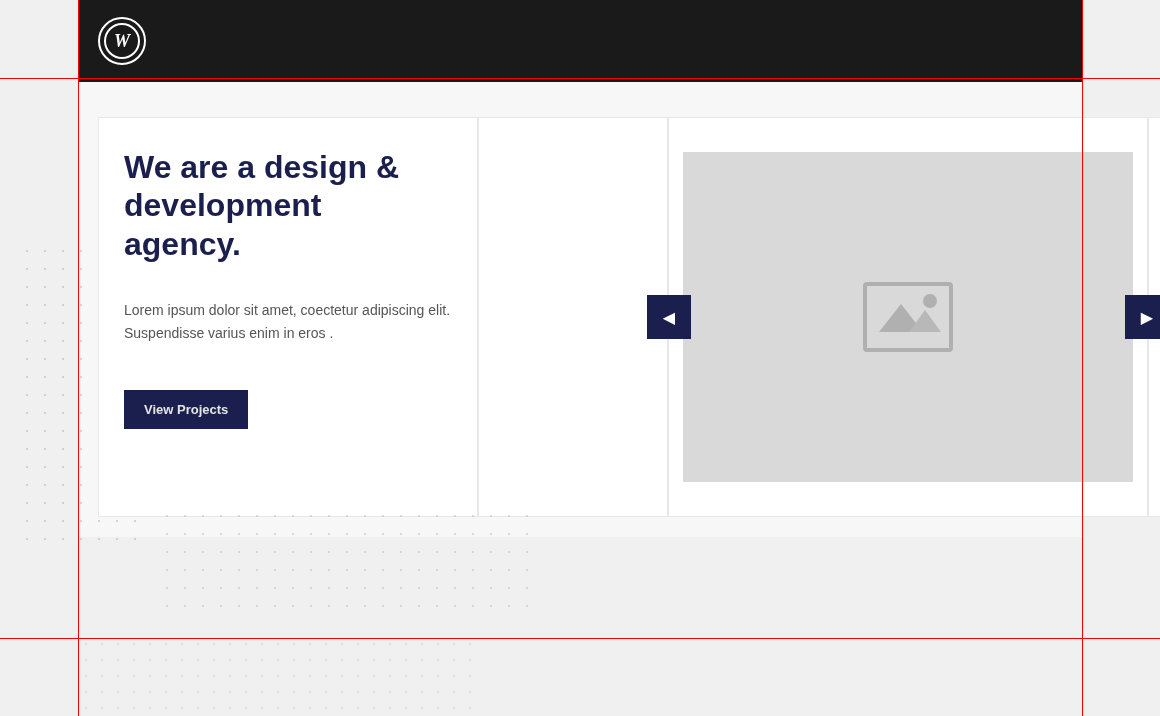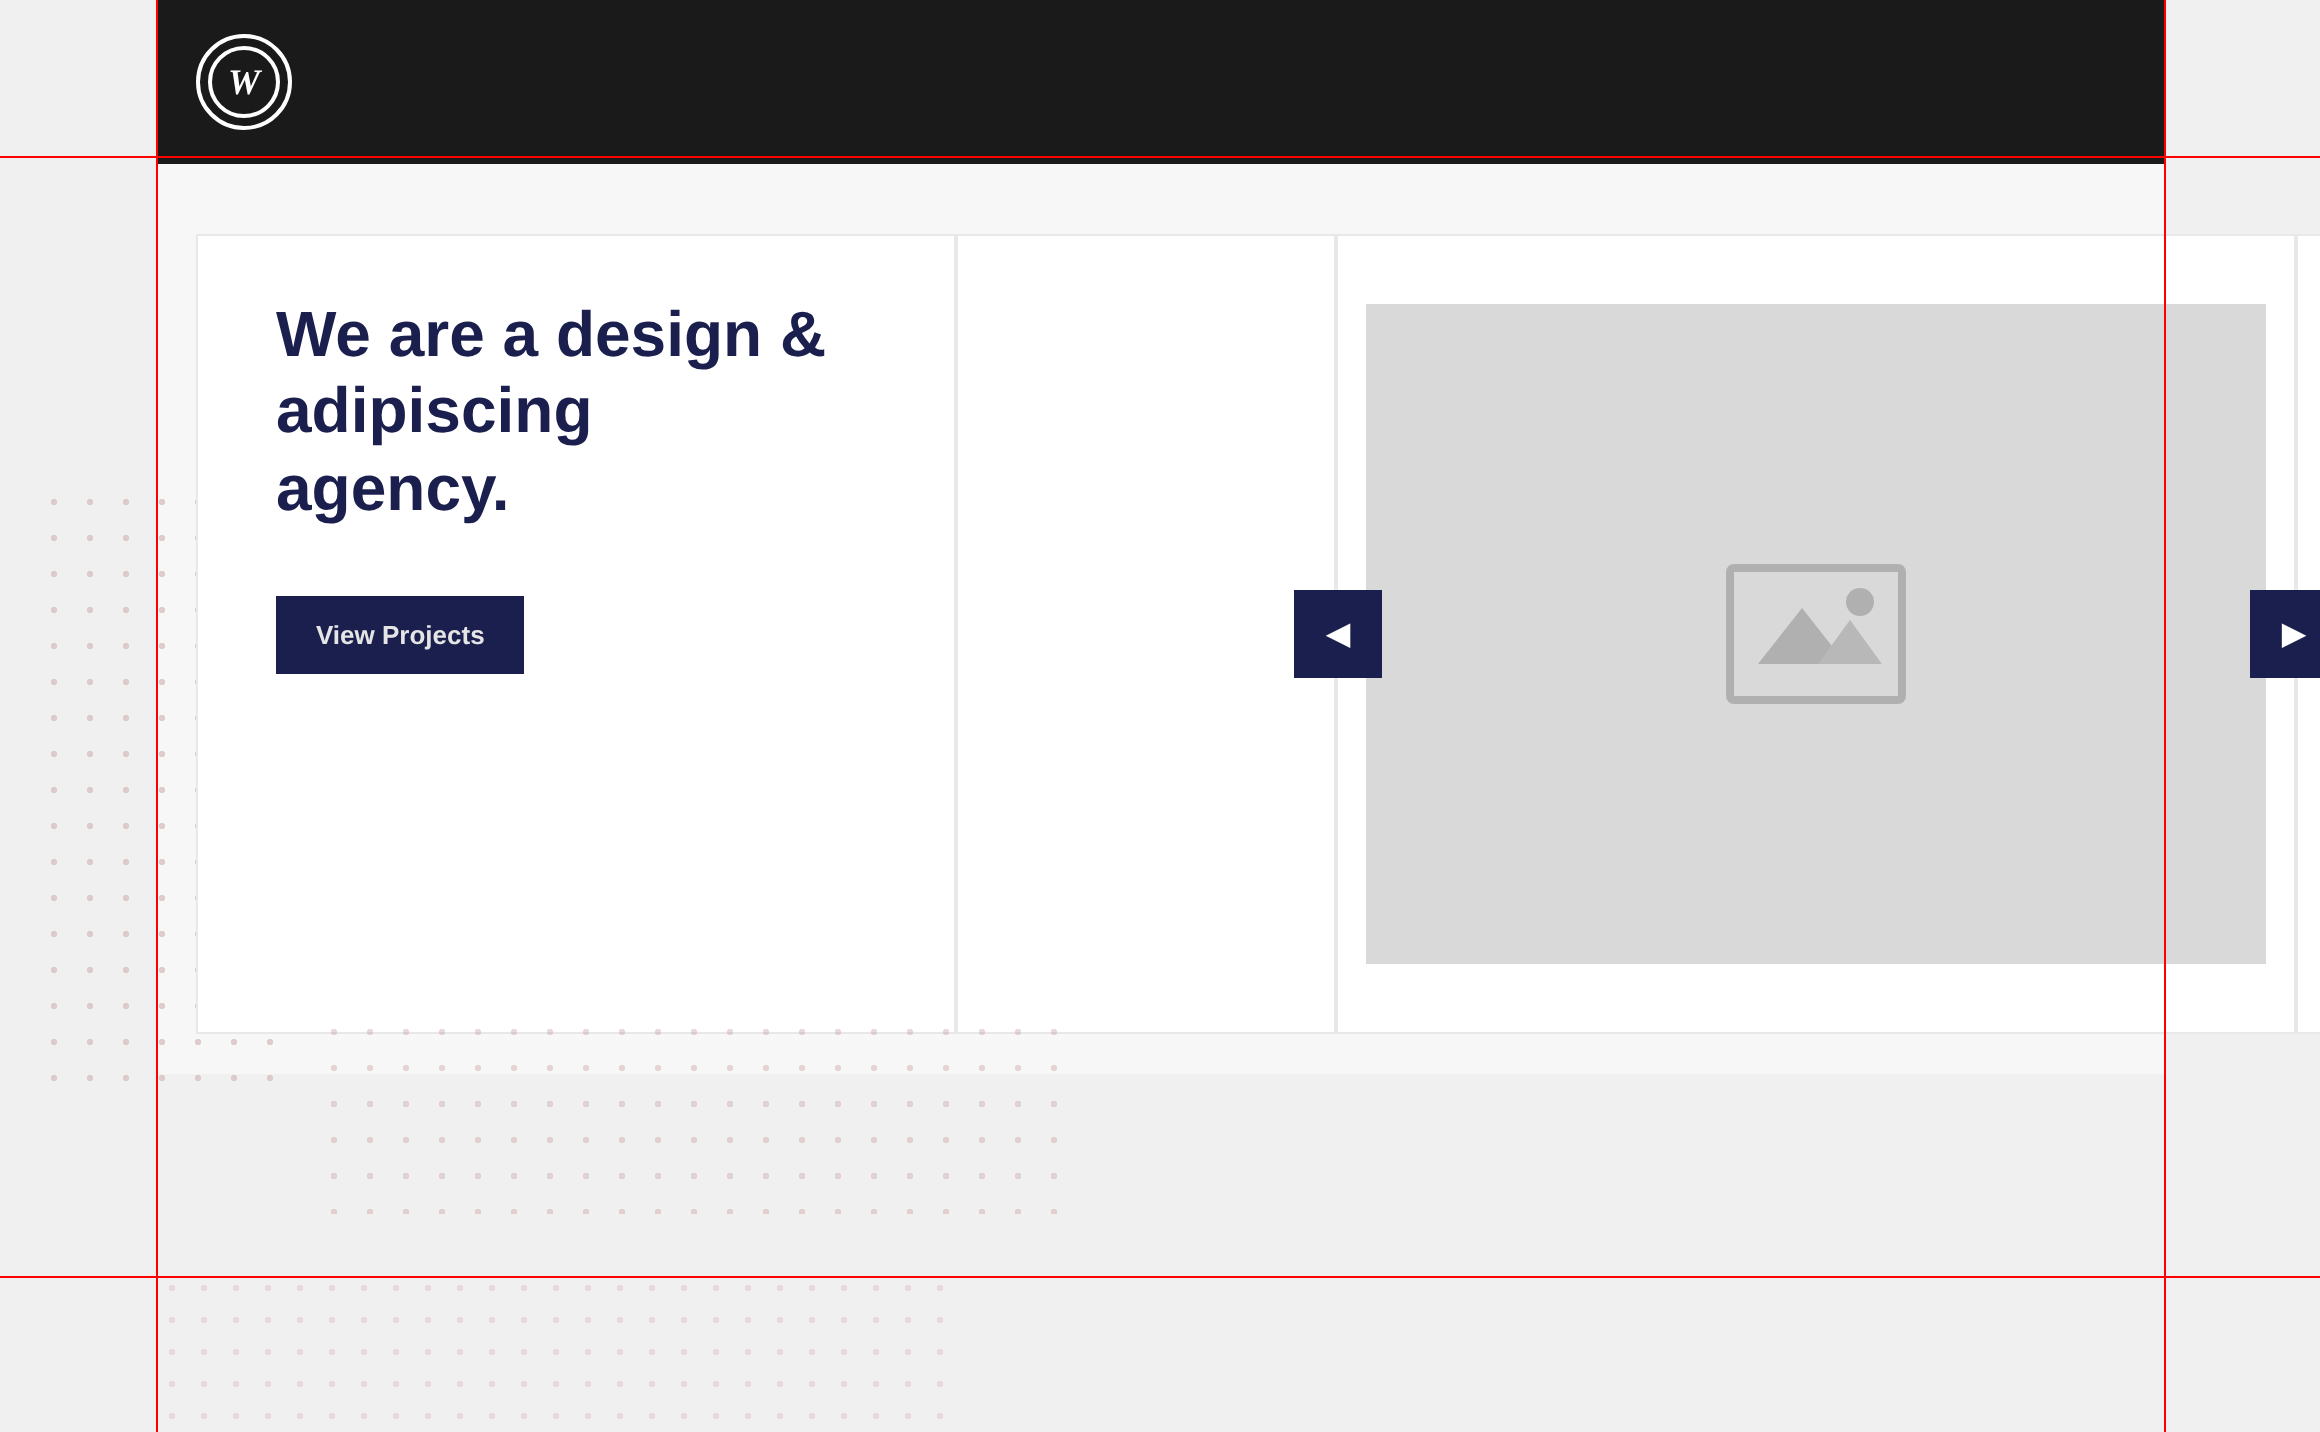--- a/index.html
+++ b/index.html
@@ -120,27 +120,27 @@
     .cards-row {
       display: flex;
       gap: 0;
       width: 100%;
     }
 
     
     .text-card {
       background: white;
       border: 1px solid #e8e8e8;
-      padding: 30px 39px;
+      padding: 30px 25px;
       flex: 0 0 380px;
       min-height: 400px;
       position: relative;
       display: flex;
       flex-direction: column;
-      gap: 25px;
+      gap: 36px;
     }
 
     .card-title {
       font-size: 32px;
       font-weight: 800;
       color: #1a1f4e;
       line-height: 1.2;
     }
 
     .card-description {
@@ -358,23 +358,24 @@
 
       <div class="dot-pattern-left"></div>
 
       <div class="slider-section">
 
         <div class="cards-row">
 
           <div class="text-card">
             <h1 class="card-title">
               <span>We are a design &amp;</span><br>
-              <span>adipiscing</span><br>
+              <span>development</span><br>
               <span>agency.</span>
             </h1>
+            <p class="card-description">Lorem ipsum dolor sit amet, coectetur adipiscing elit. Suspendisse varius enim in eros .</p>
             <div class="card-buttons">
               <button class="btn-primary">View Projects</button>
             </div>
           </div>
 
           <div class="sep-card"></div>
 
           <div class="image-card">
 
             <button class="prev-btn">

